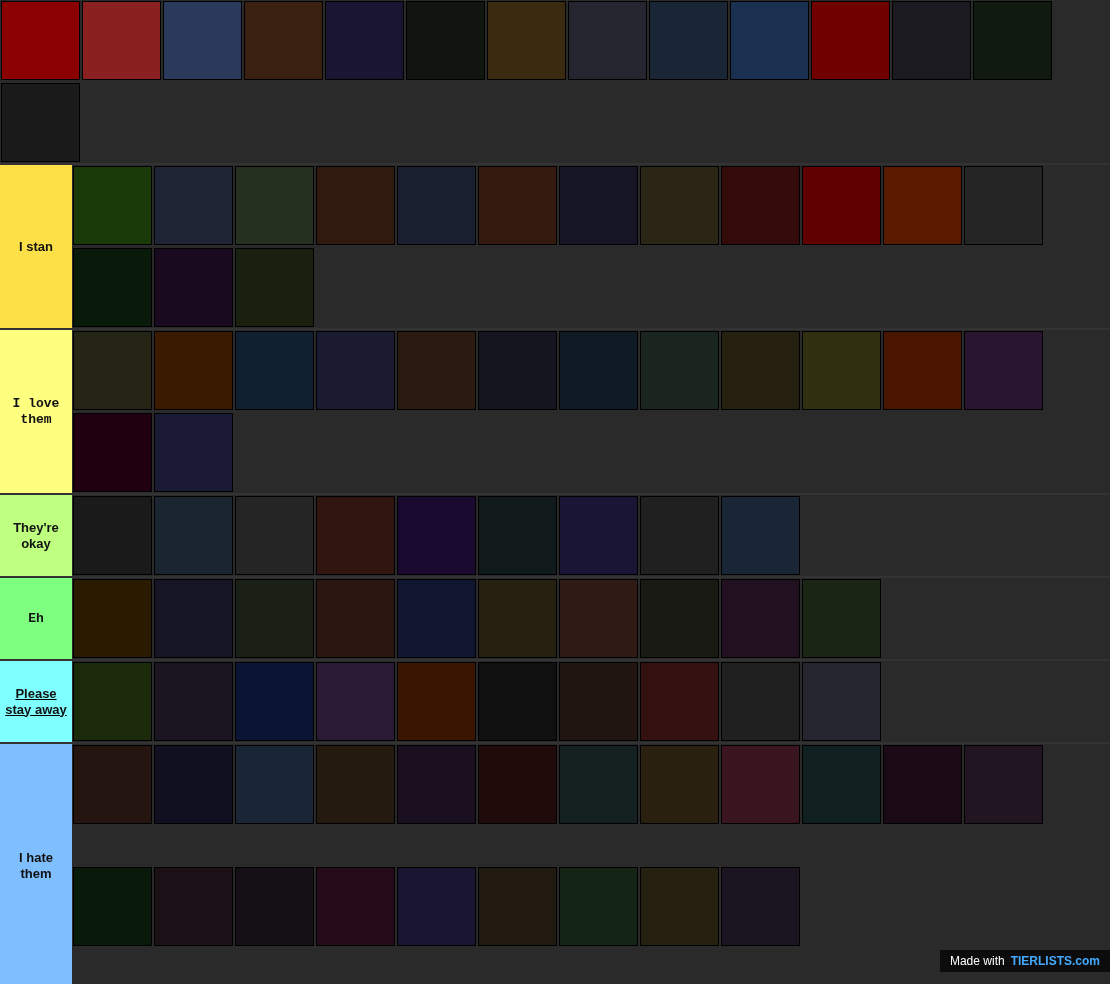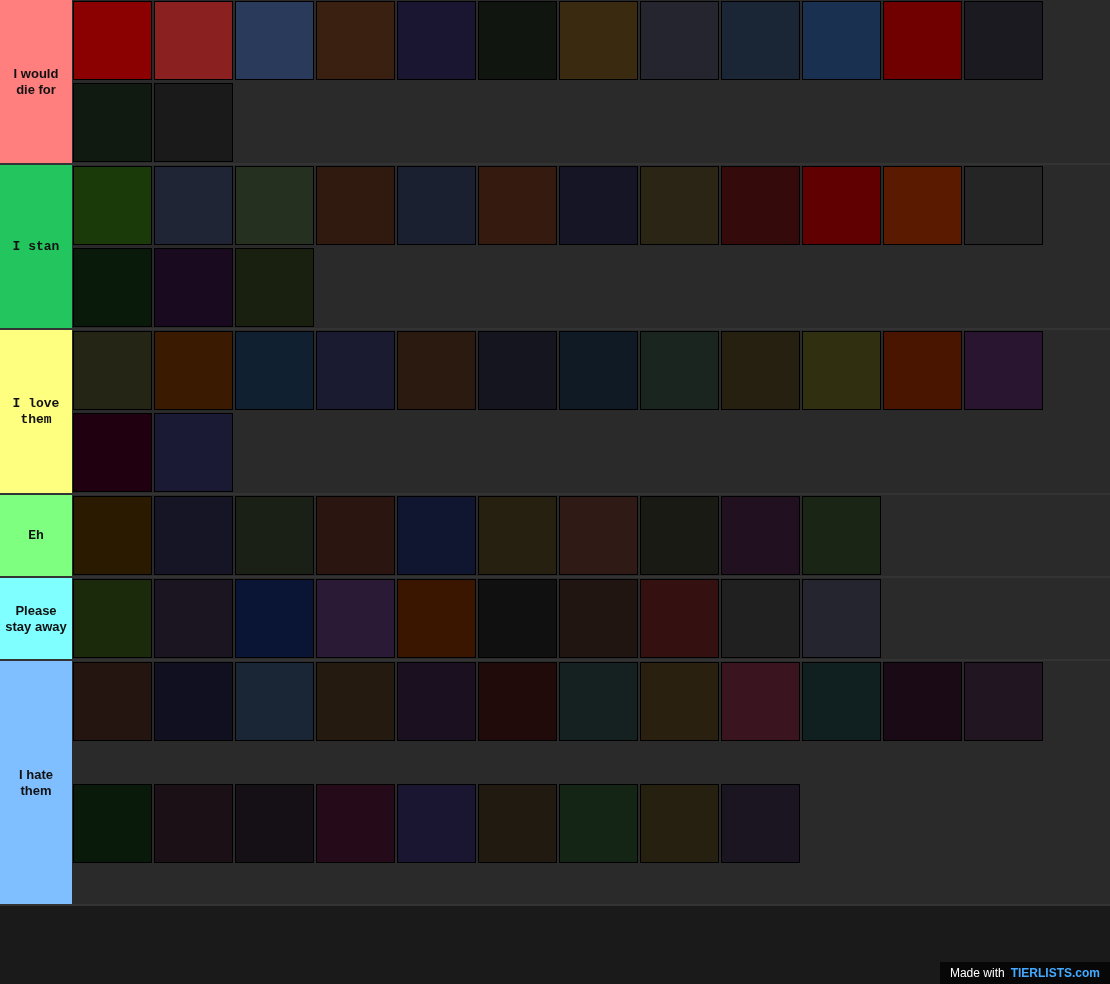--- a/index.html
+++ b/index.html
@@ -35,42 +35,42 @@
       line-height: 1.2;
     }
     .tier-content {
       flex: 1;
       display: flex;
       flex-wrap: wrap;
       background: #2a2a2a;
     }
     
     .tier-die-for { background-color: #ff7f7f; }
-    .tier-stan { background-color: #22c55e; font-family: Liberation Mono, monospace; }
+    .tier-stan { background-color: #fde047; }
     .tier-love { background-color: #ffff7f; }
     .tier-okay { background-color: #bfff7f; }
     .tier-eh { background-color: #7fff7f; }
     .tier-stay-away { background-color: #7fffff; }
     .tier-hate { background-color: #7fbfff; }
 
     
     .char-card {
       width: 79px;
       height: 79px;
       margin: 1px;
       flex-shrink: 0;
       background-size: cover;
       background-position: center;
       background-repeat: no-repeat;
       border: 1px solid #000;
     }
 
     .footer {
       position: fixed;
-      bottom: 0;
+      bottom: 12px;
       right: 0;
       background: rgba(0,0,0,0.7);
       color: #fff;
       padding: 4px 10px;
       font-size: 12px;
       display: flex;
       align-items: flex-end;
       gap: 6px;
     }
 
@@ -89,21 +89,20 @@
     .c12 { background-color: #3a3a3a; }
     .c13 { background-color: #4a3a1a; }
     .c14 { background-color: #1a1a4a; }
   </style>
 </head>
 <body>
 
 <div class="tier-list">
 
   <div class="tier-row" style="min-height:165px;">
-    <div class="tier-label tier-die-for">I would die for</div>
     <div class="tier-content">
 
       <div class="char-card c2"></div>
       <div class="char-card c1" style="background-color:#8b2020;"></div>
       <div class="char-card c3" style="background-color:#2a3a5a;"></div>
       <div class="char-card c4" style="background-color:#3a2010;"></div>
       <div class="char-card c5" style="background-color:#1a1530;"></div>
       <div class="char-card c6" style="background-color:#101510;"></div>
       <div class="char-card c7" style="background-color:#3a2a10;"></div>
       <div class="char-card c8" style="background-color:#252530;"></div>
@@ -153,38 +152,52 @@
       <div class="char-card" style="background-color:#252010;"></div>
       <div class="char-card" style="background-color:#303010;"></div>
       <div class="char-card" style="background-color:#4a1500;"></div>
       <div class="char-card" style="background-color:#2a1530;"></div>
       <div class="char-card" style="background-color:#200010;"></div>
 
       <div class="char-card" style="background-color:#1a1a35;"></div>
     </div>
   </div>
 
+  <div class="tier-row" style="min-height:82px;">
+    <div class="tier-label tier-okay">They're okay</div>
+    <div class="tier-content">
+      <div class="char-card" style="background-color:#1a1a1a;"></div>
+      <div class="char-card" style="background-color:#1a2530;"></div>
+      <div class="char-card" style="background-color:#252525;"></div>
+      <div class="char-card" style="background-color:#301510;"></div>
+      <div class="char-card" style="background-color:#1a0a30;"></div>
+      <div class="char-card" style="background-color:#101a1a;"></div>
+      <div class="char-card" style="background-color:#1a1535;"></div>
+      <div class="char-card" style="background-color:#202020;"></div>
+      <div class="char-card" style="background-color:#1a2535;"></div>
+    </div>
+  </div>
 
   <div class="tier-row" style="min-height:82px;font-family:Liberation Mono, monospace;">
     <div class="tier-label tier-eh">Eh</div>
     <div class="tier-content">
       <div class="char-card" style="background-color:#2a1a00;"></div>
       <div class="char-card" style="background-color:#151525;"></div>
       <div class="char-card" style="background-color:#1a2015;"></div>
       <div class="char-card" style="background-color:#2a1510;"></div>
       <div class="char-card" style="background-color:#101530;"></div>
       <div class="char-card" style="background-color:#252010;"></div>
       <div class="char-card" style="background-color:#301a15;"></div>
       <div class="char-card" style="background-color:#1a1a15;"></div>
       <div class="char-card" style="background-color:#201020;"></div>
       <div class="char-card" style="background-color:#1a2515;"></div>
     </div>
   </div>
 
-  <div class="tier-row" style="min-height:82px;">
+  <div class="tier-row" style="min-height:82px;text-decoration:underline;">
     <div class="tier-label tier-stay-away">Please stay away</div>
     <div class="tier-content">
       <div class="char-card" style="background-color:#1a2a0a;"></div>
       <div class="char-card" style="background-color:#1a1520;"></div>
       <div class="char-card" style="background-color:#0a1535;"></div>
       <div class="char-card" style="background-color:#2a1a35;"></div>
       <div class="char-card" style="background-color:#3a1500;"></div>
       <div class="char-card" style="background-color:#101010;"></div>
       <div class="char-card" style="background-color:#201510;"></div>
       <div class="char-card" style="background-color:#351010;"></div>

